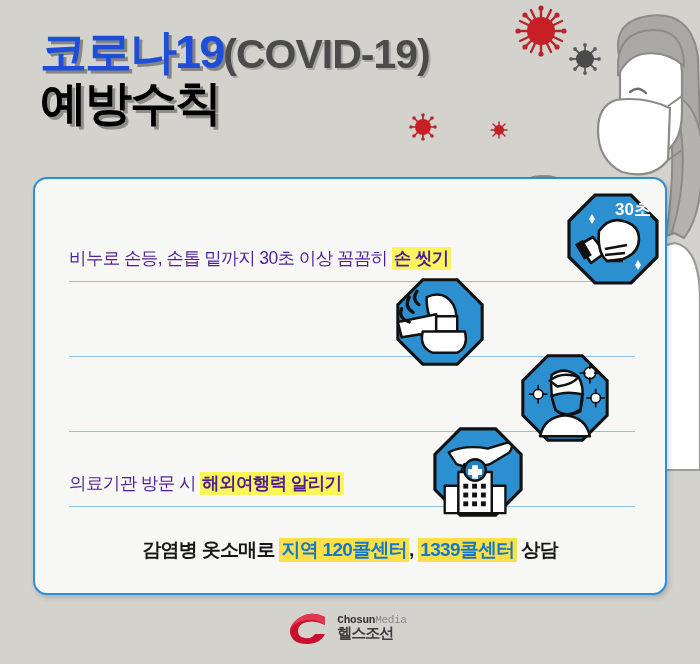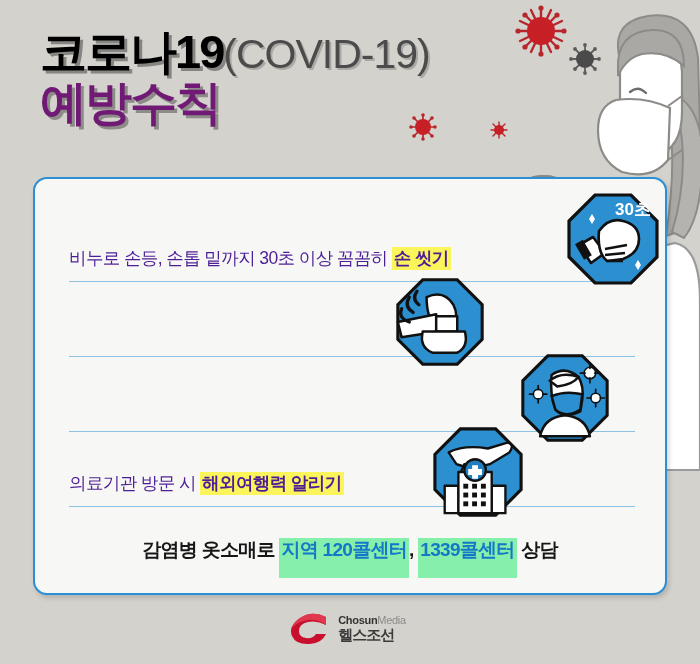--- a/index.html
+++ b/index.html
@@ -18,33 +18,33 @@
   .people { position: absolute; right: 0; top: 0; width: 230px; height: 500px; }
 
   
   .virus { position: absolute; }
 
   
   .header { position: absolute; left: 40px; top: 28px; width: 520px; }
   .title-line1 { white-space: nowrap; line-height: 1; margin-bottom: 4px; }
   .title-line2 { line-height: 1; }
   .t-red {
-    font-size: 47px; font-weight: bold; color: #000000;
+    font-size: 47px; font-weight: bold; color: #1d4ed8;
     letter-spacing: -2px;
     text-shadow: 3px 3px 0 rgba(70,70,70,.55);
     font-family: "Liberation Sans", sans-serif;
   }
   .t-gray {
-    font-size: 41px; font-weight: normal; color: #4b4b4b;
+    font-size: 41px; font-weight: bold; color: #4b4b4b;
     letter-spacing: -1px;
     text-shadow: 2px 2px 0 rgba(120,120,120,.45);
     font-family: "Liberation Sans", sans-serif;
   }
   .t-blue {
-    font-size: 47px; font-weight: bold; color: #701a75;
+    font-size: 47px; font-weight: bold; color: #000000;
     letter-spacing: -2px;
     text-shadow: 3px 3px 0 rgba(70,70,70,.5);
     font-family: "Liberation Sans", sans-serif;
     margin-top: 16px;
   }
 
   
   .card {
     position: absolute;
     left: 33px; top: 177px;
@@ -79,31 +79,31 @@
   
   .bottom-line {
     position: absolute;
     left: 0; right: 0; top: 358px;
     text-align: center;
     font-size: 19px; font-weight: bold;
     color: #161616; letter-spacing: -.7px;
     white-space: nowrap;
   }
   .hl-blue {
-    background: #86efac;
+    background: #fde047;
     color: #1478c8;
     font-weight: bold;
-    padding: 1px 2px 18px 2px;
+    padding: 1px 2px 2px 2px;
   }
 
   
   .logo {
     position: absolute;
     left: 0; right: 8px; top: 612px;
-    display: flex; justify-content: center; align-items: center; gap: 8px;
+    display: flex; justify-content: center; align-items: center; gap: 8px; font-family: Liberation Mono, monospace;
   }
   .logo-text { line-height: 1.05; }
   .logo-top { font-size: 11px; letter-spacing: -.3px; }
   .logo-chosun { color: #333; font-weight: bold; }
   .logo-media { color: #8a8a8a; }
   .logo-kr {
     font-size: 15px; font-weight: bold; color: #3b3b3b;
     letter-spacing: -1px;
   }
 </style>

